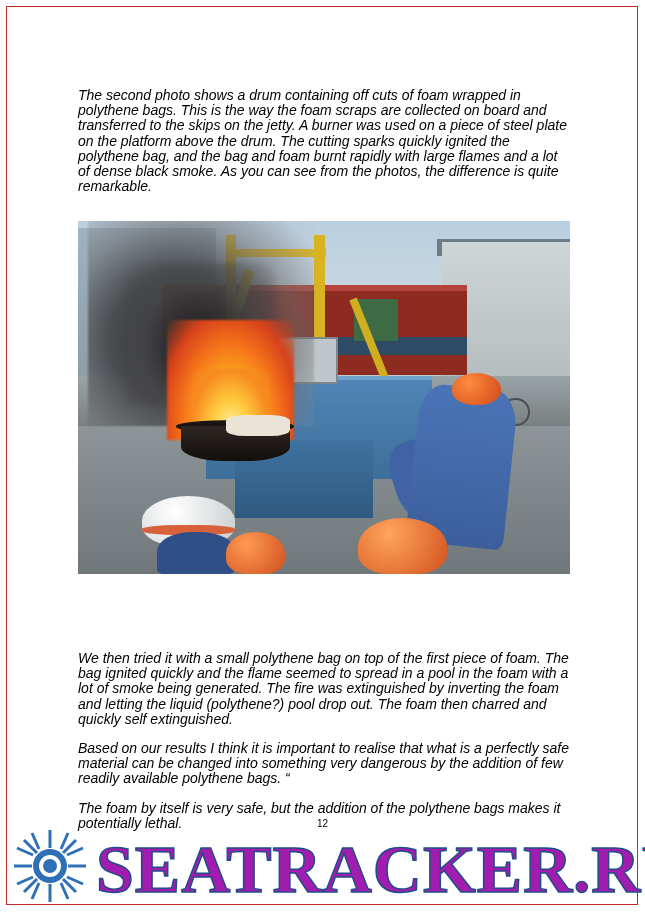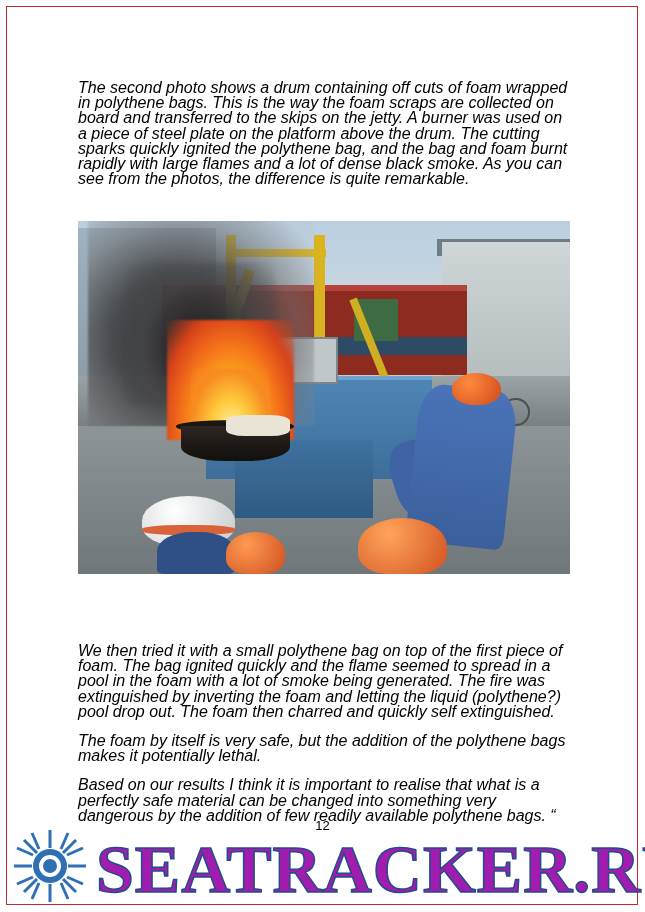--- a/index.html
+++ b/index.html
@@ -31,24 +31,24 @@
     box-sizing: border-box;
     pointer-events: none;
   }
   .content {
     position: absolute;
     left: 78px;
     top: 76px;
     width: 492px;
   }
   p.body-text {
-    margin: 4px 0 14px 0;
+    margin: 12px 0 14px 0;
     font-family: "Liberation Sans", sans-serif;
     font-style: italic;
-    font-size: 16px;
+    font-size: 14px;
     line-height: 15.2px;
     color: #000000;
     text-align: left;
   }
   
   .photo-wrap {
     position: absolute;
     left: 78px;
     top: 221px;
     width: 492px;
@@ -279,21 +279,21 @@
   }
   .bike1 { left: 70%; top: 50%; width: 5%; height: 7%; }
   .bike2 { left: 86%; top: 50%; width: 5%; height: 7%; }
   
   .page-number {
     position: absolute;
     left: 0; right: 0;
     top: 818px;
     text-align: center;
     font-family: "Liberation Sans", sans-serif;
-    font-size: 13px;
+    font-size: 10px;
     color: #000;
   }
   
   .watermark {
     position: absolute;
     left: 10px;
     top: 824px;
     width: 625px;
     height: 80px;
   }
@@ -362,22 +362,22 @@
       <div class="helmet-white"></div>
       <div class="helmet-white-band"></div>
       <div class="head-blue"></div>
       <div class="helmet-orange-mid"></div>
       <div class="helmet-orange-right"></div>
     </div>
   </div>
 
   <div class="content" style="top:639px;">
     <p class="body-text">We then tried it with a small polythene bag on top of the first piece of foam. The bag ignited quickly and the flame seemed to spread in a pool in the foam with a lot of smoke being generated. The fire was extinguished by inverting the foam and letting the liquid (polythene?) pool drop out. The foam then charred and quickly self extinguished.</p>
+    <p class="body-text" style="margin-top:8px;">Based on our results I think it is important to realise that what is a perfectly safe material can be changed into something very dangerous by the addition of few readily available polythene bags. “</p>
     <p class="body-text" style="margin-top:8px;">The foam by itself is very safe, but the addition of the polythene bags makes it potentially lethal.</p>
-    <p class="body-text" style="margin-top:8px;">Based on our results I think it is important to realise that what is a perfectly safe material can be changed into something very dangerous by the addition of few readily available polythene bags. “</p>
   </div>
 
   <div class="page-number">12</div>
 
   <div class="watermark">
     <div class="sun">
       <svg width="76" height="76" viewBox="0 0 76 76" aria-hidden="true">
         <g fill="#2f6fb5">
           <circle cx="38" cy="38" r="17"></circle>
           <g stroke="#2f6fb5" stroke-width="3">

